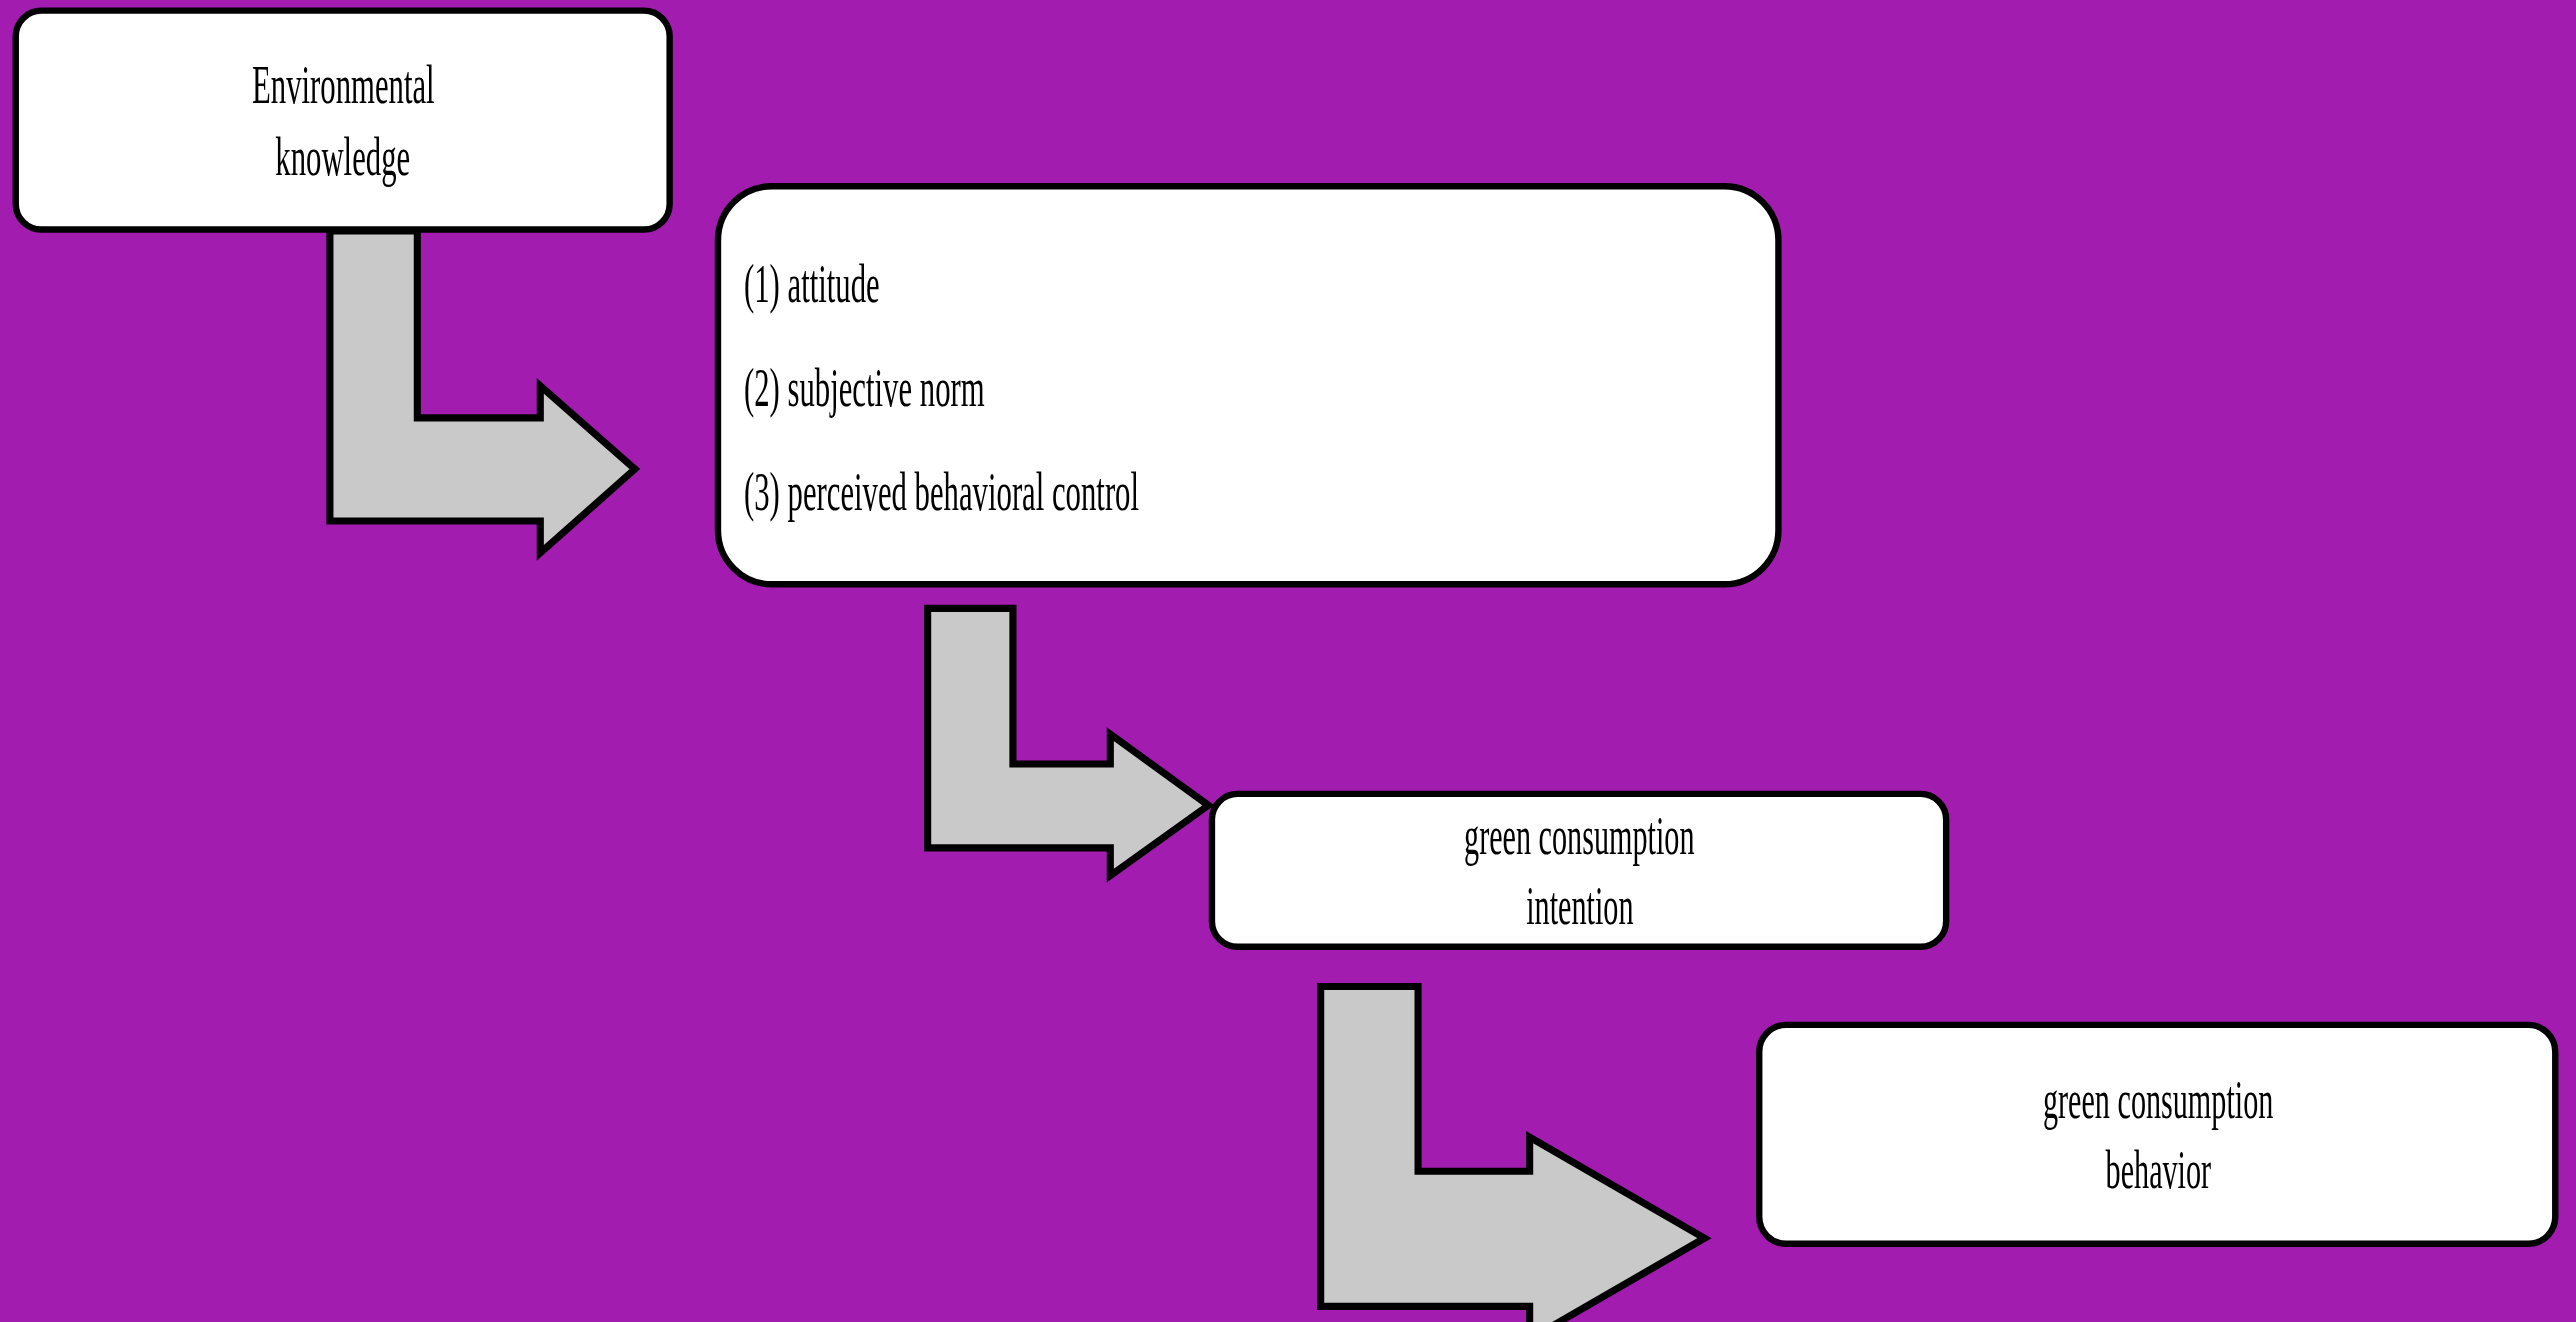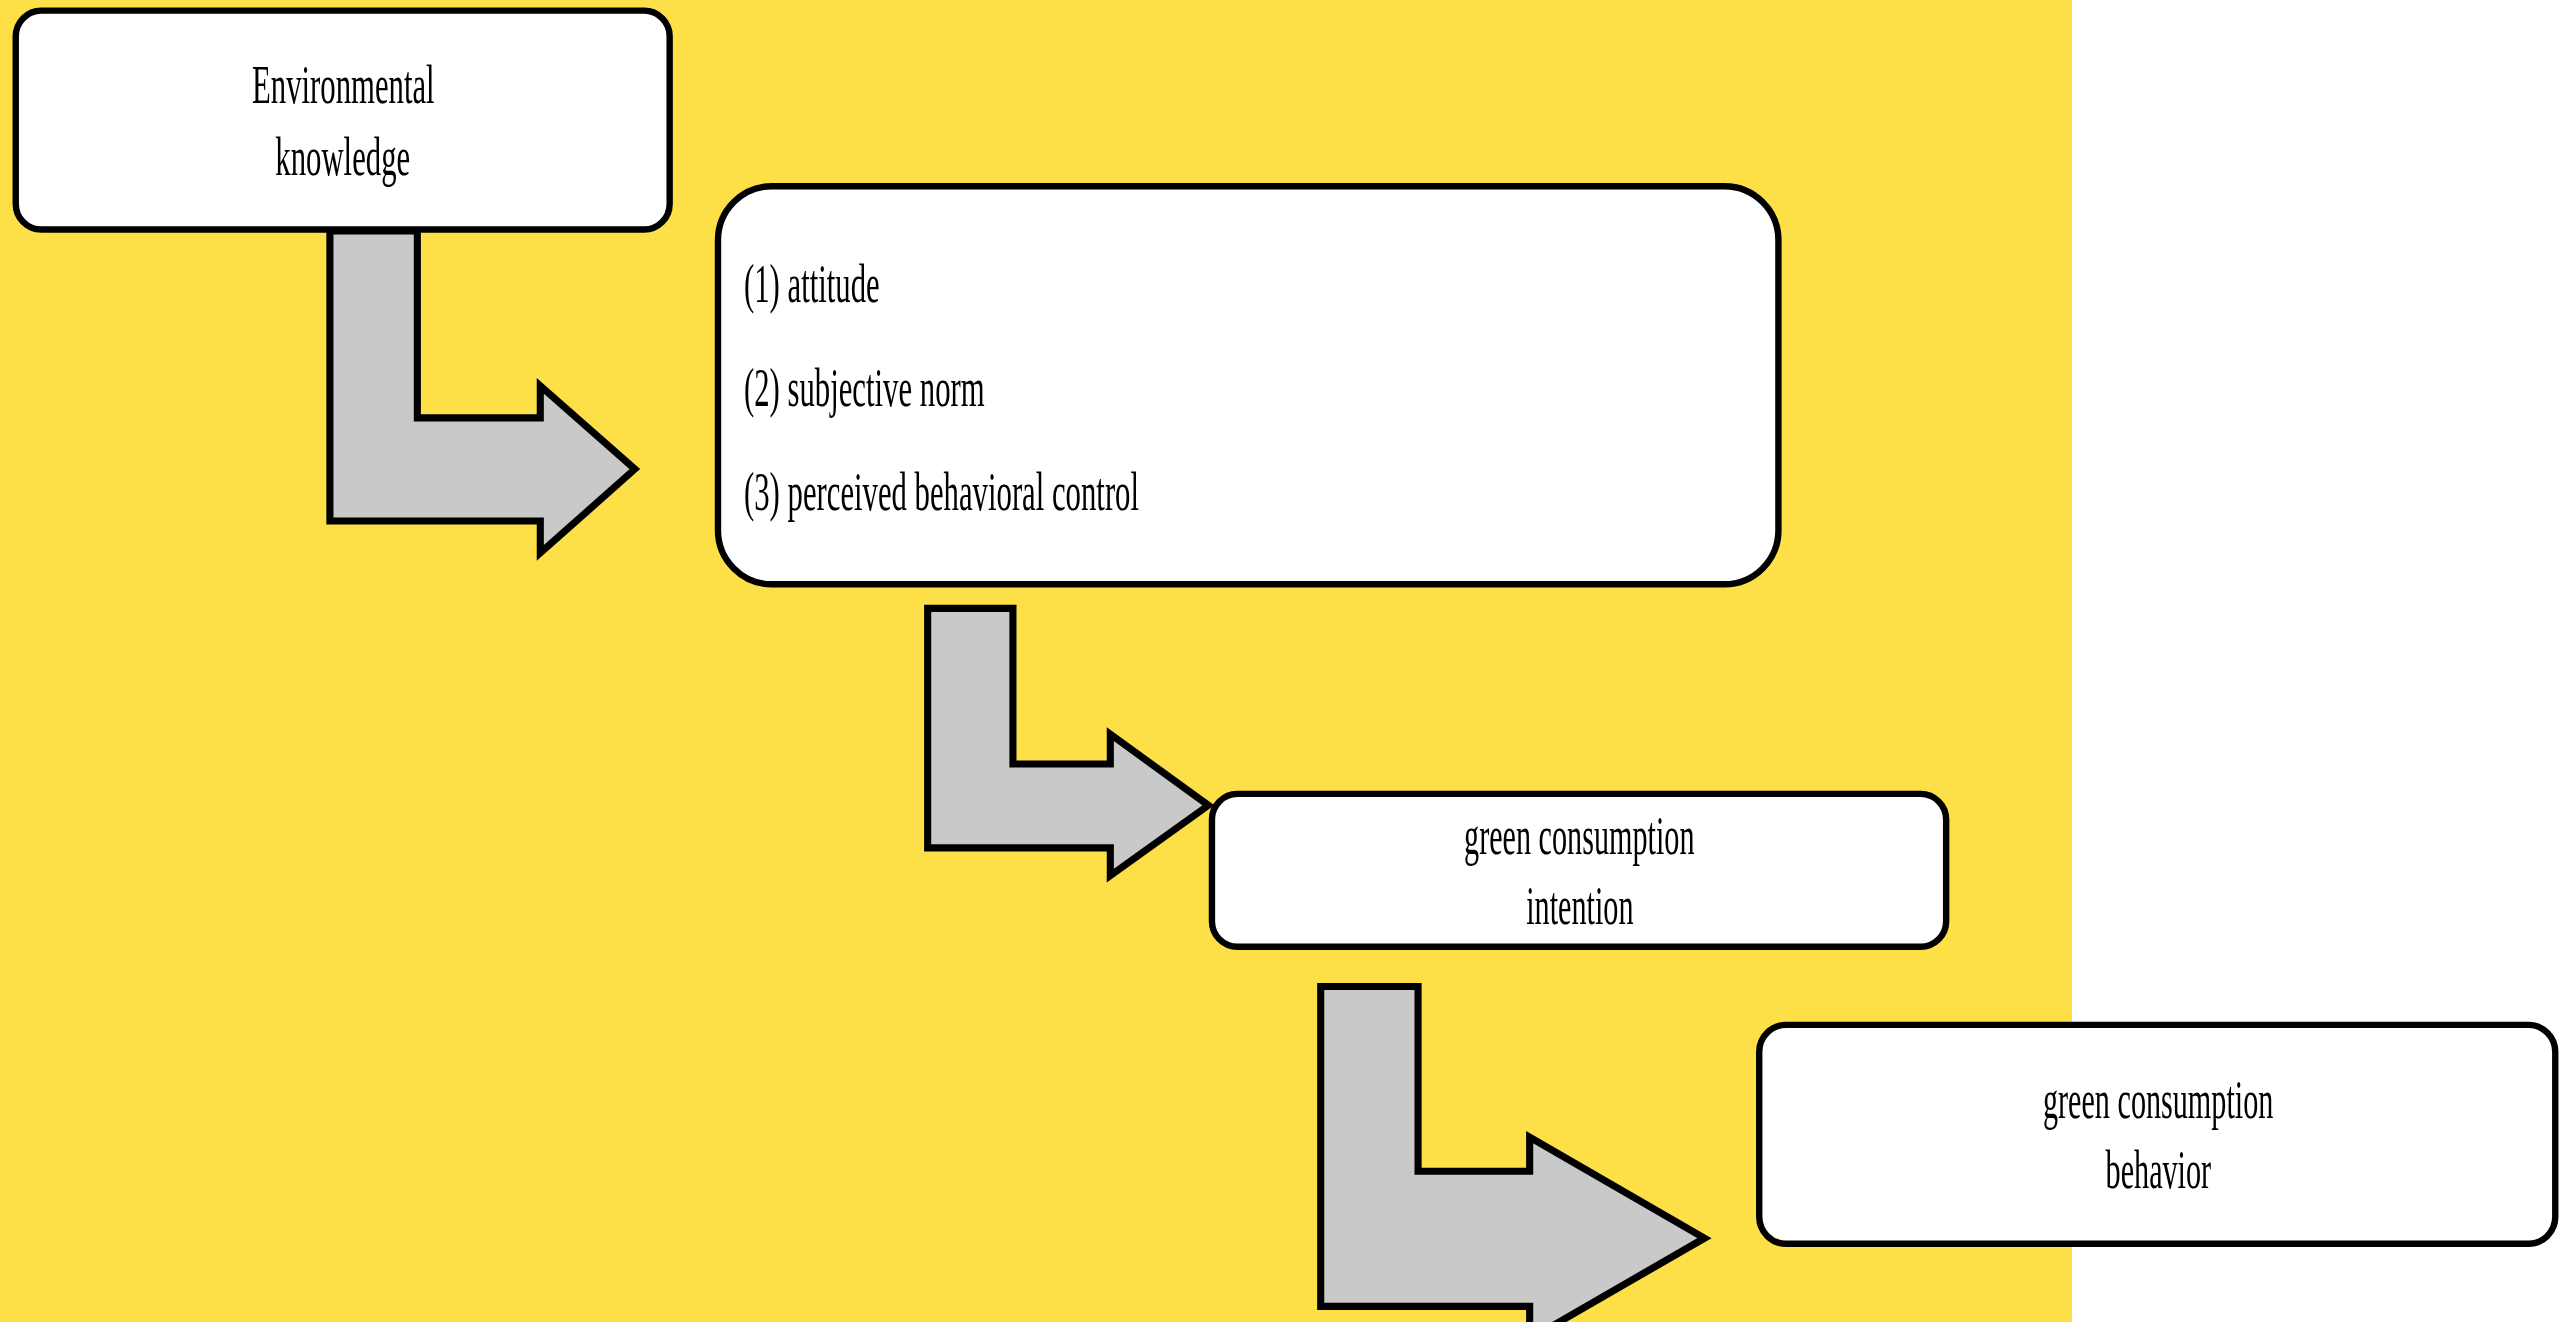--- a/index.html
+++ b/index.html
@@ -9,23 +9,23 @@
     background: #ffffff;
   }
   body {
     width: 2576px;
     height: 1322px;
     overflow: hidden;
     font-family: "Liberation Serif", "DejaVu Serif", serif;
   }
   #diagram-root {
     position: relative;
-    width: 2072px;
+    width: 2576px;
     height: 1322px;
-    background: #fde047;
+    background: #a21caf;
   }
   #diagram-svg {
     position: absolute;
     top: 0;
     left: 0;
     width: 2576px;
     height: 1322px;
     display: block;
   }
   .node-box {

